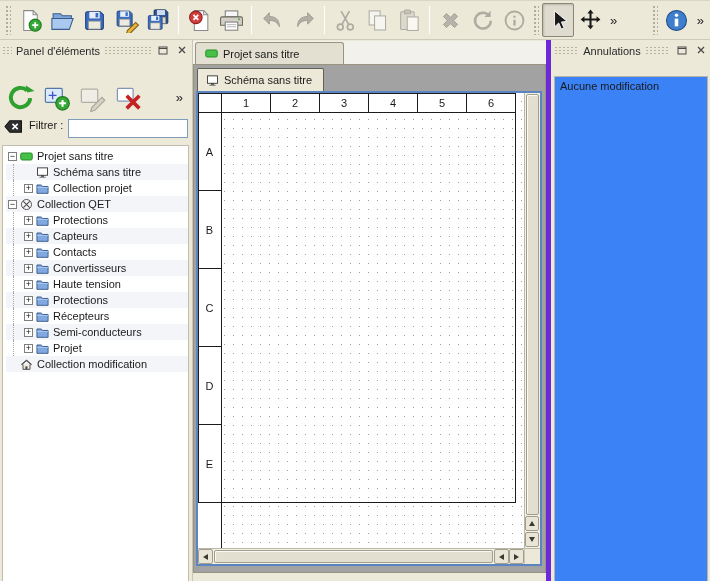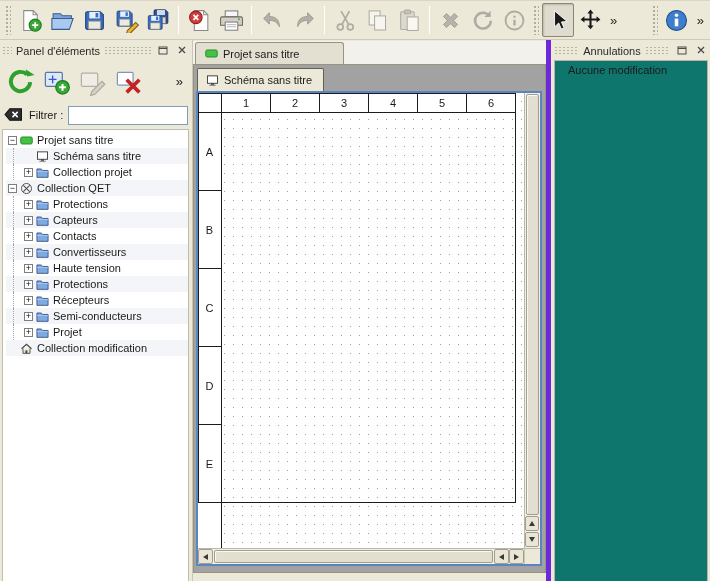--- a/index.html
+++ b/index.html
@@ -21,33 +21,33 @@
   .tb-sep{width:1px;height:28px;background:#c6c2b2;border-right:1px solid #fff;margin:0 4px}
   .tb-spacer{flex:1}
   .tb-overflow{font-size:13px;padding:0 4px;color:#222;cursor:default}
 
   
   .main{flex:1;display:flex;min-height:0}
 
   
   .left-dock{width:193px;display:flex;flex-direction:column;padding:2px 3px 0 2px;border-right:1px solid #cac6b6}
   .right-dock{width:164px;display:flex;flex-direction:column;padding:2px 2px 0 3px;border-left:5px solid #6d28d9}
-  .dock-title{height:15px;display:flex;align-items:center;gap:4px;margin:1px 0 2px}
+  .dock-title{height:15px;display:flex;align-items:center;gap:4px;margin:1px 0 18px}
   .dock-title-text{white-space:nowrap;color:#2a2a2a}
   .grip{flex:1;height:9px;background-image:radial-gradient(#b7b3a2 0.9px,transparent 1.05px);background-size:4px 3px}
   .grip.fixed{flex:0 0 10px}
   .dock-btn{width:15px;height:13px;display:flex;align-items:center;justify-content:center}
   .dock-btn svg{width:10px;height:10px}
 
   .dock-toolbar{height:40px;display:flex;align-items:center;margin:1px 0 2px}
   .dock-toolbar .tb-btn{width:36px;height:38px}
   .dock-toolbar .tb-btn svg{width:29px;height:29px}
   .dock-toolbar .tb-overflow{margin-left:auto;margin-right:2px}
 
-  .filter-row{height:24px;display:flex;align-items:center;gap:5px;padding:0 1px;margin-bottom:2px}
+  .filter-row{height:24px;display:flex;gap:5px;padding:0 1px;margin-bottom:2px}
   .clear-filter{width:21px;height:16px;display:flex;align-items:center;justify-content:center}
   .clear-filter svg{width:19px;height:15px}
   .filter-label{white-space:nowrap}
   .filter-input{flex:1;height:19px;min-width:0;border:1px solid #7f9db9;background:#fff;font-family:"Liberation Sans",sans-serif;font-size:11px;padding:0 3px}
 
   
   .tree{flex:1;background:#fff;border:1px solid #c0bcae;border-bottom:none;overflow:hidden;padding:2px 0 0 3px}
   .tree-row{height:16px;display:flex;align-items:center;cursor:default}
   .tree-row.alt{background:#f3f5f8}
   .tree-guide{width:16px;align-self:stretch;position:relative}
@@ -93,21 +93,21 @@
   .sb-btn{width:15px;height:15px;margin:0;background:#e9e6d7;border:1px solid #a29e8c;border-radius:2px;display:flex;align-items:center;justify-content:center}
   .vscroll .sb-btn{width:14px;margin:0 1px 1px 0}
   .sb-corner{width:16px;background:var(--window-bg,#ece9d8);border-left:1px solid #cac6b6}
   .tri{width:0;height:0;display:block}
   .tri-up{border-left:3.5px solid transparent;border-right:3.5px solid transparent;border-bottom:5px solid #3a3a30}
   .tri-down{border-left:3.5px solid transparent;border-right:3.5px solid transparent;border-top:5px solid #3a3a30}
   .tri-left{border-top:3.5px solid transparent;border-bottom:3.5px solid transparent;border-right:5px solid #3a3a30}
   .tri-right{border-top:3.5px solid transparent;border-bottom:3.5px solid transparent;border-left:5px solid #3a3a30}
 
   
-  .undo-list{flex:1;background:#0f766e;border:1px solid #b8b4a8;border-bottom:none;padding:3px 13px}
+  .undo-list{flex:1;background:#3b82f6;border:1px solid #b8b4a8;border-bottom:none;padding:3px 5px}
 </style>
 </head>
 <body>
 
 <div class="app">
 
 
   <div class="toolbar">
     <div class="tb-handle"></div>
     <div class="tb-group">

